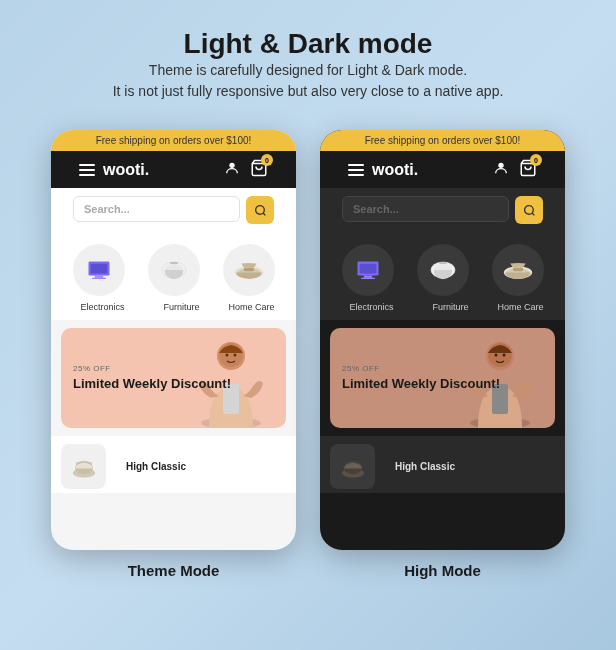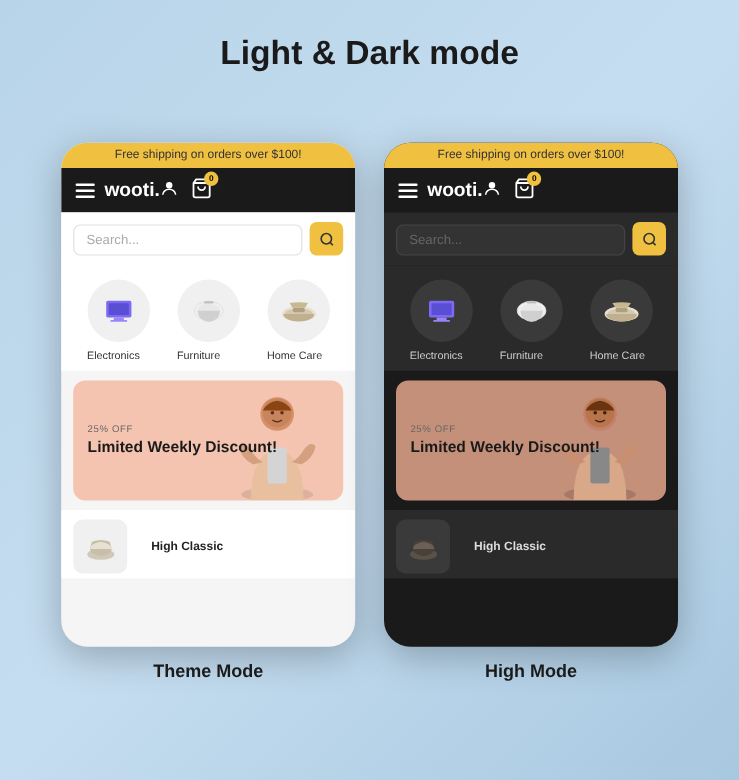--- a/index.html
+++ b/index.html
@@ -13,21 +13,20 @@
       flex-direction: column;
       align-items: center;
       padding: 28px 20px 20px;
       overflow: hidden;
     }
 
     .page-title {
       font-size: 28px;
       font-weight: 800;
       color: #1a1a1a;
-      margin-bottom: 10px;
       text-align: center;
     }
 
     .page-subtitle {
       font-size: 14px;
       color: #333;
       text-align: center;
       line-height: 1.5;
       margin-bottom: 28px;
     }
@@ -84,22 +83,22 @@
     }
 
     .phone-dark .top-banner {
       background: #f0c040;
       color: #333;
     }
 
     .nav-bar {
       display: flex;
       align-items: center;
-      justify-content: flex-start;
-      padding: 8px 12px;
+      justify-content: space-between;
+      padding: 8px 28px;
     }
 
     .phone-light .nav-bar {
       background: #1a1a1a;
     }
 
     .phone-dark .nav-bar {
       background: #1a1a1a;
     }
 
@@ -170,24 +169,25 @@
       background: #fff;
       border: 1px solid #e0e0e0;
     }
 
     .phone-dark .search-input-wrapper {
       background: #333;
       border: 1px solid #444;
     }
 
     .search-container {
-      padding: 8px 10px;
-      display: flex;
-      align-items: flex-end;
+      padding: 8px 22px;
+      display: flex;
+      align-items: flex-start;
       gap: 6px;
+      font-weight: bold;
     }
 
     .phone-light .search-container {
       background: #fff;
     }
 
     .phone-dark .search-container {
       background: #2a2a2a;
     }
 
@@ -222,21 +222,21 @@
       background: #fff;
     }
 
     .phone-dark .categories {
       background: #2a2a2a;
     }
 
     .category-item {
       display: flex;
       flex-direction: column;
-      align-items: flex-start;
+      align-items: flex-end;
       gap: 6px;
     }
 
     .category-circle {
       width: 52px;
       height: 52px;
       border-radius: 50%;
       display: flex;
       align-items: center;
       justify-content: center;
@@ -365,21 +365,22 @@
 
     .phone-dark .product-name {
       color: #ddd;
     }
   </style>
 </head>
 <body>
 
 <h1 class="page-title">Light &amp; Dark mode</h1>
 <p class="page-subtitle">
-  <br>
+  <span>Theme is carefully designed for Light &amp; Dark mode.</span><br>
+  <span>It is not just fully responsive but also very close to a native app.</span>
 </p>
 
 <div class="phones-container">
 
   <div class="phone-wrapper">
     <div class="phone phone-light">
 
       <div class="top-banner">Free shipping on orders over $100!</div>
 
       <div class="nav-bar">

